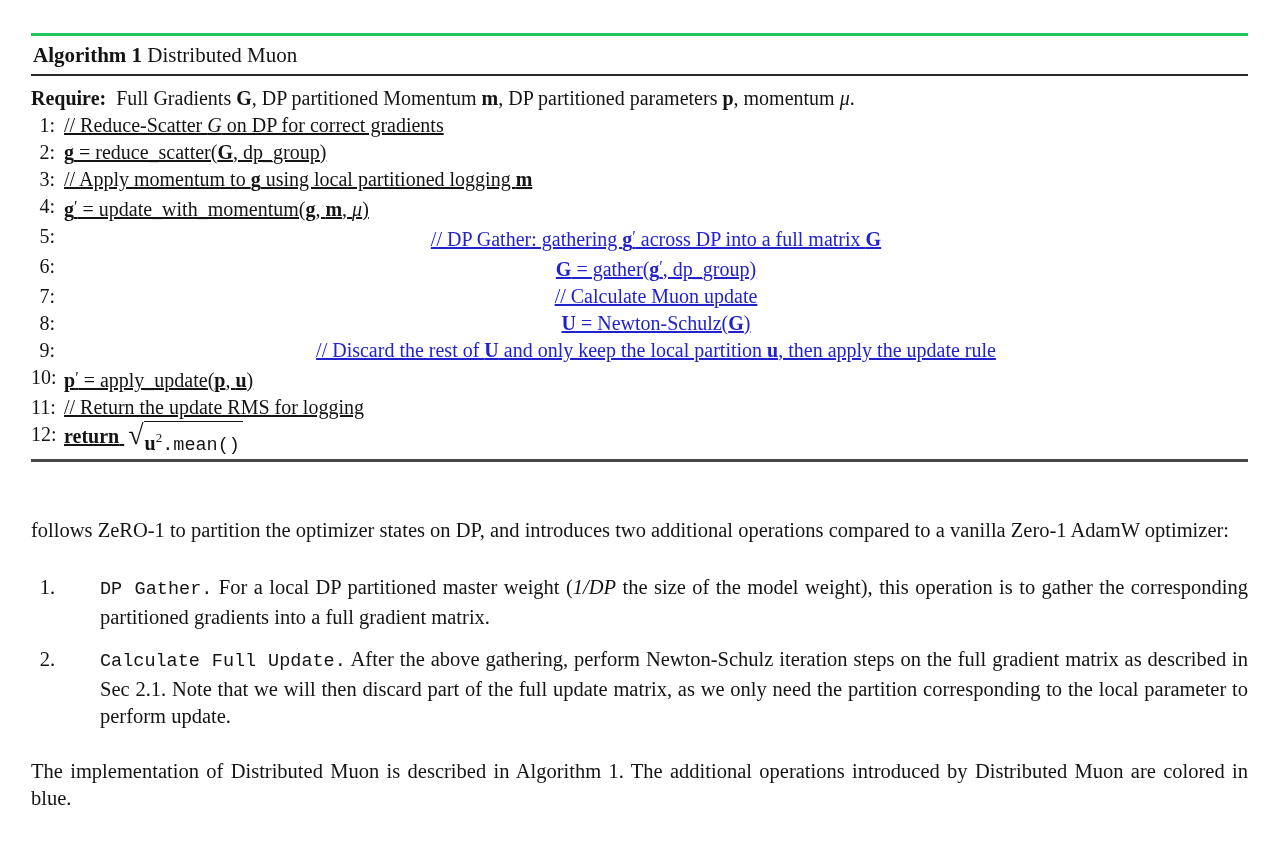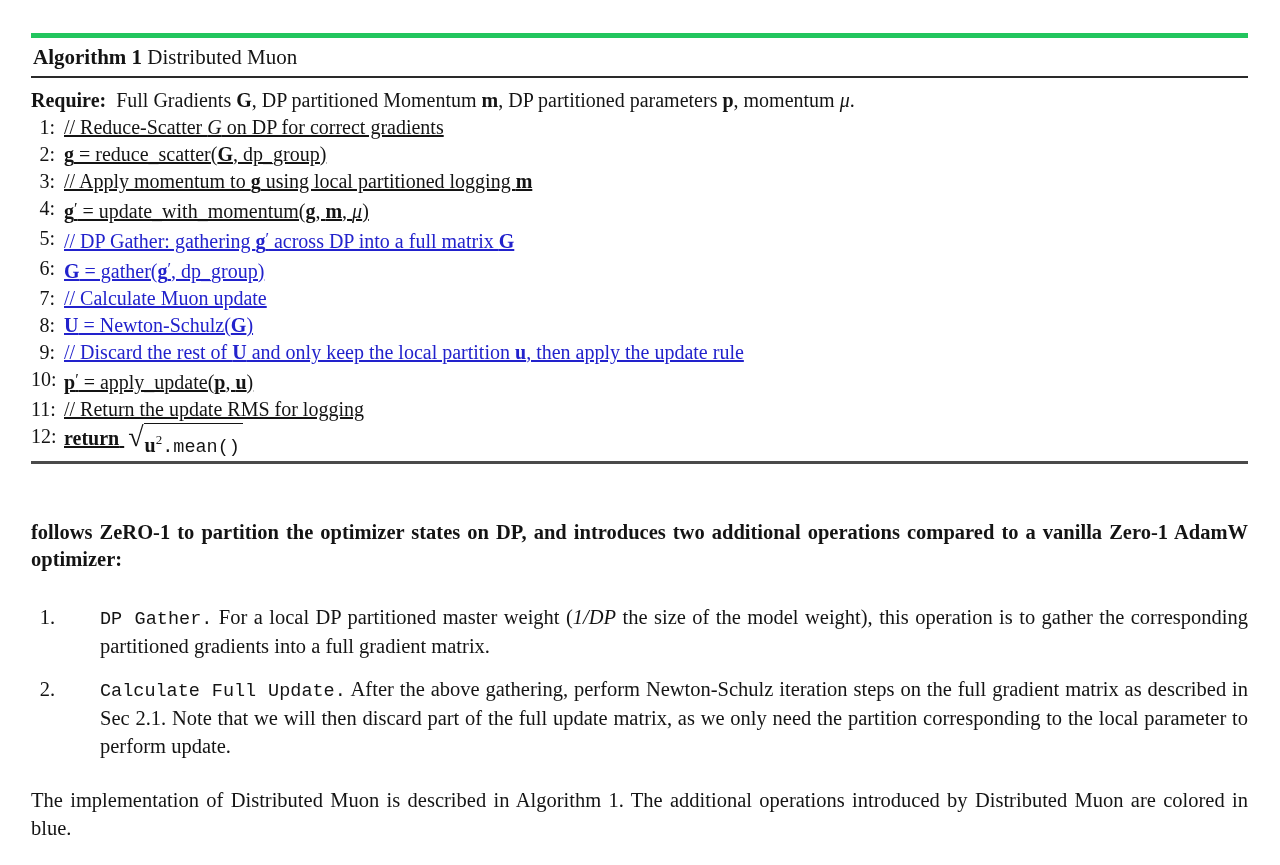--- a/index.html
+++ b/index.html
@@ -4,50 +4,50 @@
 <style>
   html,body{margin:0;padding:0;}
   body{
     width:1280px;height:865px;background:#ffffff;color:#141414;
     font-family:"Liberation Serif", serif;
     -webkit-font-smoothing:antialiased;
   }
   .page{padding:33px 32px 0 31px;}
 
   
-  .alg{border-top:5px solid #22c55e;}
+  .alg{border-top:3px solid #22c55e;}
   .alg-caption{
     font-size:21px;line-height:24px;padding:7px 0 7px 2px;
     border-bottom:2px solid #2a2a2a;
   }
   .alg-caption b{font-weight:bold;}
   .alg-body{padding:9px 0 0 0;border-bottom:3px solid #4a4a4a;}
   .require-line{font-size:20px;line-height:27px;}
   .require-label{font-weight:bold;margin-right:10px;}
   .alg-line{display:flex;font-size:20px;line-height:27px;}
   .line-no{flex:none;width:24px;text-align:right;margin-right:9px;}
   .line-content{flex:1;text-decoration:underline;}
-  .blue{color:var(--blue,#2222cc);}
+  .blue{color:var(--blue,#2222cc);text-align:center;}
 
   
   .seg-p{}
   .seg-b{font-weight:bold;}
   .seg-i{font-style:italic;}
   .seg-m{font-family:"Liberation Mono", monospace;font-size:18.5px;text-align:right;}
   .seg-sup{font-size:13px;vertical-align:super;}
   .seg-pr{font-size:16px;vertical-align:4px;}
   .seg-sqrt{display:inline-flex;align-items:flex-start;margin-left:4px;}
   .radical{font-size:28px;line-height:26px;transform:translateY(1px);}
   .vinc{border-top:1.7px solid #141414;padding:2px 3px 0 1px;}
 
   
   .para{
     font-size:20.5px;line-height:27.5px;text-align:justify;
   }
-  .para-1{margin-top:55px;font-weight:bold;}
+  .para-1{margin-top:55px;}
   .body-list{margin-top:30px;}
   .list-item{display:flex;margin-bottom:15px;}
   .item-no{flex:none;width:24px;text-align:right;margin-right:8px;font-size:20.5px;line-height:27.5px;}
   .item-text{flex:1;font-size:20.5px;line-height:27.5px;text-align:justify;margin-left:37px;}
   .para-2{margin-top:27px;}
 </style>
 </head>
 <body style="background: rgb(255, 255, 255); color: rgb(20, 20, 20);">
 
 <div class="page">

